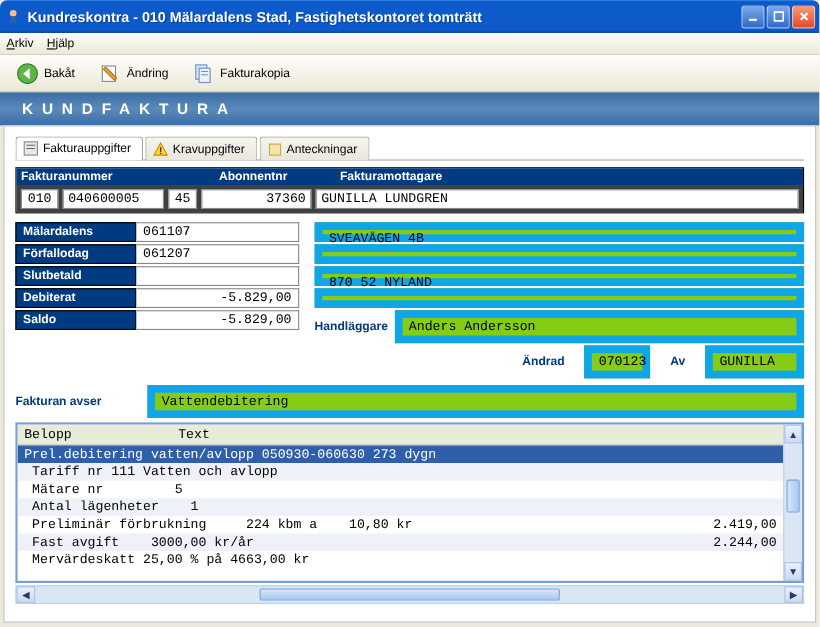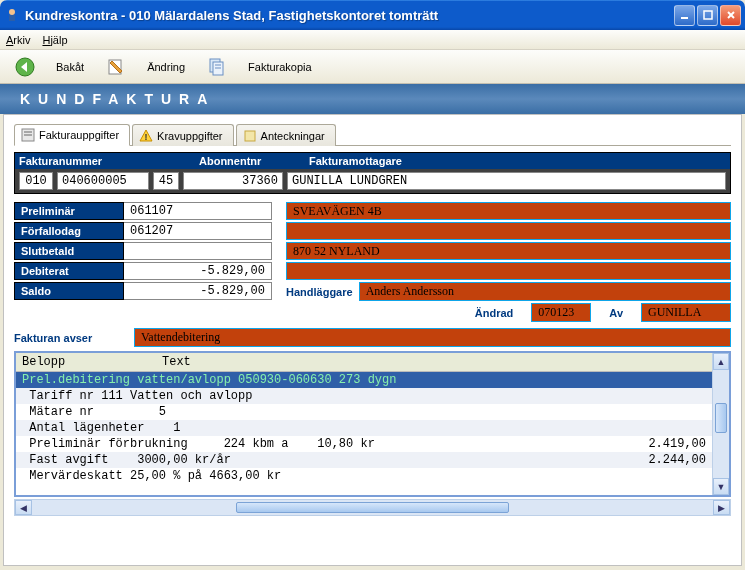--- a/index.html
+++ b/index.html
@@ -11,21 +11,21 @@
 .win-btns { display: flex; gap: 2px; }
 .win-btn { width: 21px; height: 21px; border-radius: 3px; border: 1px solid rgba(255,255,255,0.5); display: flex; align-items: center; justify-content: center; font-family: Arial; font-weight: bold; font-size: 12px; color: white; }
 .win-btn.min, .win-btn.max { background: linear-gradient(to bottom, #7ba7e8, #2d6bc9); }
 .win-btn.close { background: linear-gradient(to bottom, #f49c79, #e1492a); }
 
 .menubar { height: 20px; background: linear-gradient(to bottom, #fdfdfb, #ece9d8); border-bottom: 1px solid #d6d2c4; padding-left: 6px; display: flex; align-items: center; gap: 12px; }
 .menubar span { cursor: default; }
 .menubar span u { text-decoration: underline; }
 
 .toolbar { height: 34px; background: linear-gradient(to bottom, #fdfdfb, #ece9d8); border-bottom: 1px solid #c3bfb0; display: flex; align-items: center; padding-left: 6px; gap: 4px; }
-.tb-btn { display: flex; align-items: center; gap: 21px; padding: 3px 8px; border: 1px solid transparent; border-radius: 3px; cursor: default; }
+.tb-btn { display: flex; align-items: center; gap: 5px; padding: 3px 8px; border: 1px solid transparent; border-radius: 3px; cursor: default; }
 .tb-icon { width: 20px; height: 20px; display: inline-flex; align-items: center; justify-content: center; }
 
 .banner { height: 30px; background: linear-gradient(to bottom, #3a6ea5, #5b89bb 50%, #3a6ea5); color: white; font-weight: bold; font-size: 14px; letter-spacing: 8px; padding-left: 20px; display: flex; align-items: center; }
 
 .content { background: white; margin: 0 3px 3px 3px; border: 1px solid #c0c0c0; padding: 8px 10px; height: 452px; }
 
 .tabstrip { display: flex; border-bottom: 1px solid #aca899; margin-bottom: 6px; }
 .tab { display: flex; align-items: center; gap: 4px; padding: 3px 10px 3px 6px; border: 1px solid #aca899; border-bottom: none; border-radius: 3px 3px 0 0; background: linear-gradient(to bottom, #f5f4ef, #e8e6dd); margin-right: 2px; position: relative; top: 1px; cursor: default; }
 .tab.active { background: white; border-bottom: 1px solid white; }
 .tab .ticon { width: 14px; height: 14px; }
@@ -35,30 +35,30 @@
 .dark-row { background: #404040; display: flex; padding: 3px 4px; gap: 4px; }
 .field-box { background: white; border: 1px solid #888; padding: 1px 4px; font-family: "Courier New", monospace; font-size: 12px; }
 
 .grid2 { display: flex; gap: 14px; }
 .col { }
 .label-row { display: flex; margin-bottom: 2px; align-items: stretch; }
 .lbl-dark { background: #003a80; color: white; font-weight: bold; padding: 2px 6px; width: 110px; border: 1px solid #000; }
 .val-box { border: 1px solid #888; border-left: none; background: white; padding: 1px 6px; font-family: "Courier New", monospace; font-size: 12px; flex: 1; text-align: right; }
 .val-box.left { text-align: left; }
 
-.boxed { border: 1px solid #0ea5e9; background: #c2410c; padding: 1px 6px; font-family: Liberation Serif, serif; font-size: 12px; }
+.boxed { border: 7px solid #0ea5e9; background: #84cc16; padding: 1px 6px; font-family: Liberation Mono, monospace; font-size: 12px; }
 
 .bluelink { color: #003a80; font-weight: bold; }
 
 .listbox { border: 2px solid #7a9ed8; background: white; height: 146px; display: flex; }
 .list-inner { flex: 1; overflow: hidden; }
 .list-head { display: flex; background: #e8ebd7; border-bottom: 1px solid #bbb; }
 .list-head div { padding: 2px 6px; font-family: "Courier New", monospace; font-size: 12px; }
 .list-row { display: flex; font-family: "Courier New", monospace; font-size: 12px; padding: 1px 6px; }
-.list-row.sel { background: #2f5fa8; color: #86efac; }
+.list-row.sel { background: #2f5fa8; color: #ffffff; }
 .list-row.alt { background: #eef1f7; }
 .vscroll { width: 17px; background: #dbe6f5; border-left: 1px solid #bdd0e8; position: relative; }
 .vscroll .up, .vscroll .down { height: 17px; background: linear-gradient(to bottom,#e8f0fb,#c9dcf3); border: 1px solid #a7c2e4; display:flex;align-items:center;justify-content:center; font-size:9px; color:#336; }
 .vscroll .thumb { position:absolute; left:2px; right:2px; top:50px; height:30px; background: linear-gradient(to right,#d6e6fa,#a7c8ef); border:1px solid #7ba3d6; border-radius:2px; }
 
 .hscroll { height: 17px; background: #dbe6f5; border: 1px solid #bdd0e8; display: flex; margin-top: 2px; }
 .hscroll .left, .hscroll .right { width: 17px; background: linear-gradient(to bottom,#e8f0fb,#c9dcf3); border: 1px solid #a7c2e4; display:flex;align-items:center;justify-content:center; font-size:9px; color:#336;}
 .hscroll .track { flex:1; position:relative; }
 .hscroll .thumb { position:absolute; top:2px; bottom:2px; left:30%; width:40%; background: linear-gradient(to bottom,#d6e6fa,#a7c8ef); border:1px solid #7ba3d6; border-radius:2px; }
 </style>
@@ -169,21 +169,21 @@
       <div class="field-box" style="width:92px">040600005</div>
       <div class="field-box" style="width:26px;text-align:center">45</div>
       <div class="field-box" style="width:100px;text-align:right">37360</div>
       <div class="field-box" style="flex:1">GUNILLA LUNDGREN</div>
     </div>
   </div>
 
   <div class="grid2">
     <div class="col" style="width:258px">
       <div class="label-row">
-        <div class="lbl-dark">Preliminär</div>
+        <div class="lbl-dark">Mälardalens</div>
         <div class="val-box left" style="width:140px">061107</div>
       </div>
       <div class="label-row">
         <div class="lbl-dark">Förfallodag</div>
         <div class="val-box left" style="width:140px">061207</div>
       </div>
       <div class="label-row">
         <div class="lbl-dark">Slutbetald</div>
         <div class="val-box left" style="width:140px"></div>
       </div>

